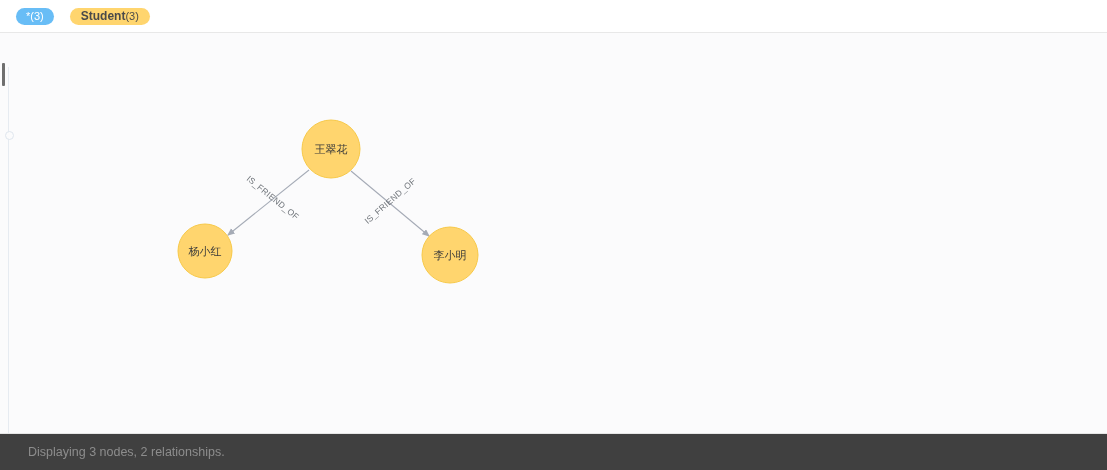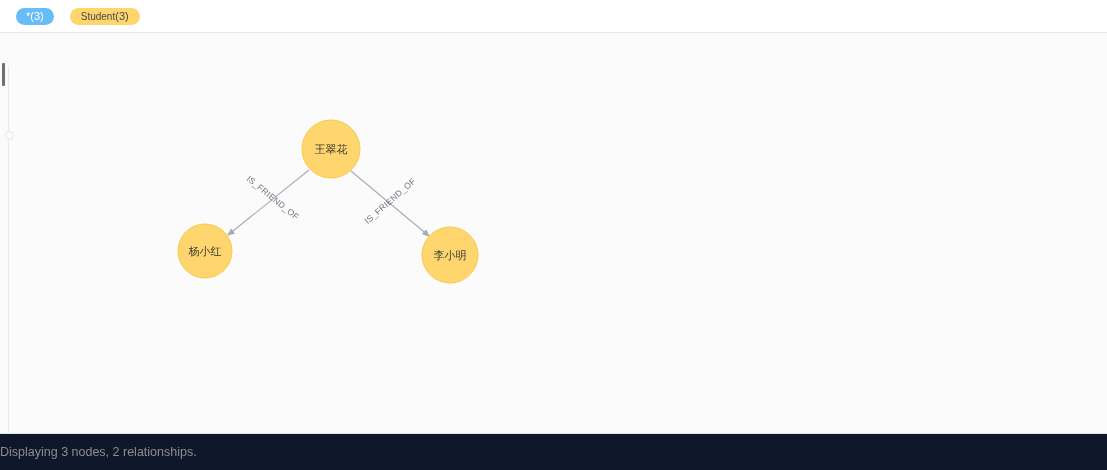--- a/index.html
+++ b/index.html
@@ -44,21 +44,21 @@
     background: #68bdf6;
     color: #ffffff;
     font-size: 11px;
     padding: 0 10px;
   }
   .chip-label {
     background: #ffd56e;
     color: #4a4a4a;
     padding: 0 11px;
   }
-  .chip-label .chip-name { font-weight: normal; font-size: 10px; }
+  .chip-label .chip-name { font-weight: bold; font-size: 12px; }
   .chip-label .chip-count { font-weight: normal; font-size: 11px; }
 
   
   .legend-divider {
     position: absolute;
     left: 0; top: 32px;
     width: 1107px;
     height: 1px;
     background: #e8e8e8;
   }
@@ -116,23 +116,24 @@
     left: 0; top: 433px;
     width: 1107px;
     height: 1px;
     background: #e6e6e6;
   }
   .status-bar {
     position: absolute;
     left: 0; top: 434px;
     width: 1107px;
     height: 36px;
-    background: #0f172a;
+    background: #404040;
     display: flex;
     align-items: center;
+    padding-left: 28px;
     box-sizing: border-box;
   }
   .status-text {
     font-size: 12.5px;
     color: #8d8d8d;
   }
 </style>
 </head>
 <body>
 

